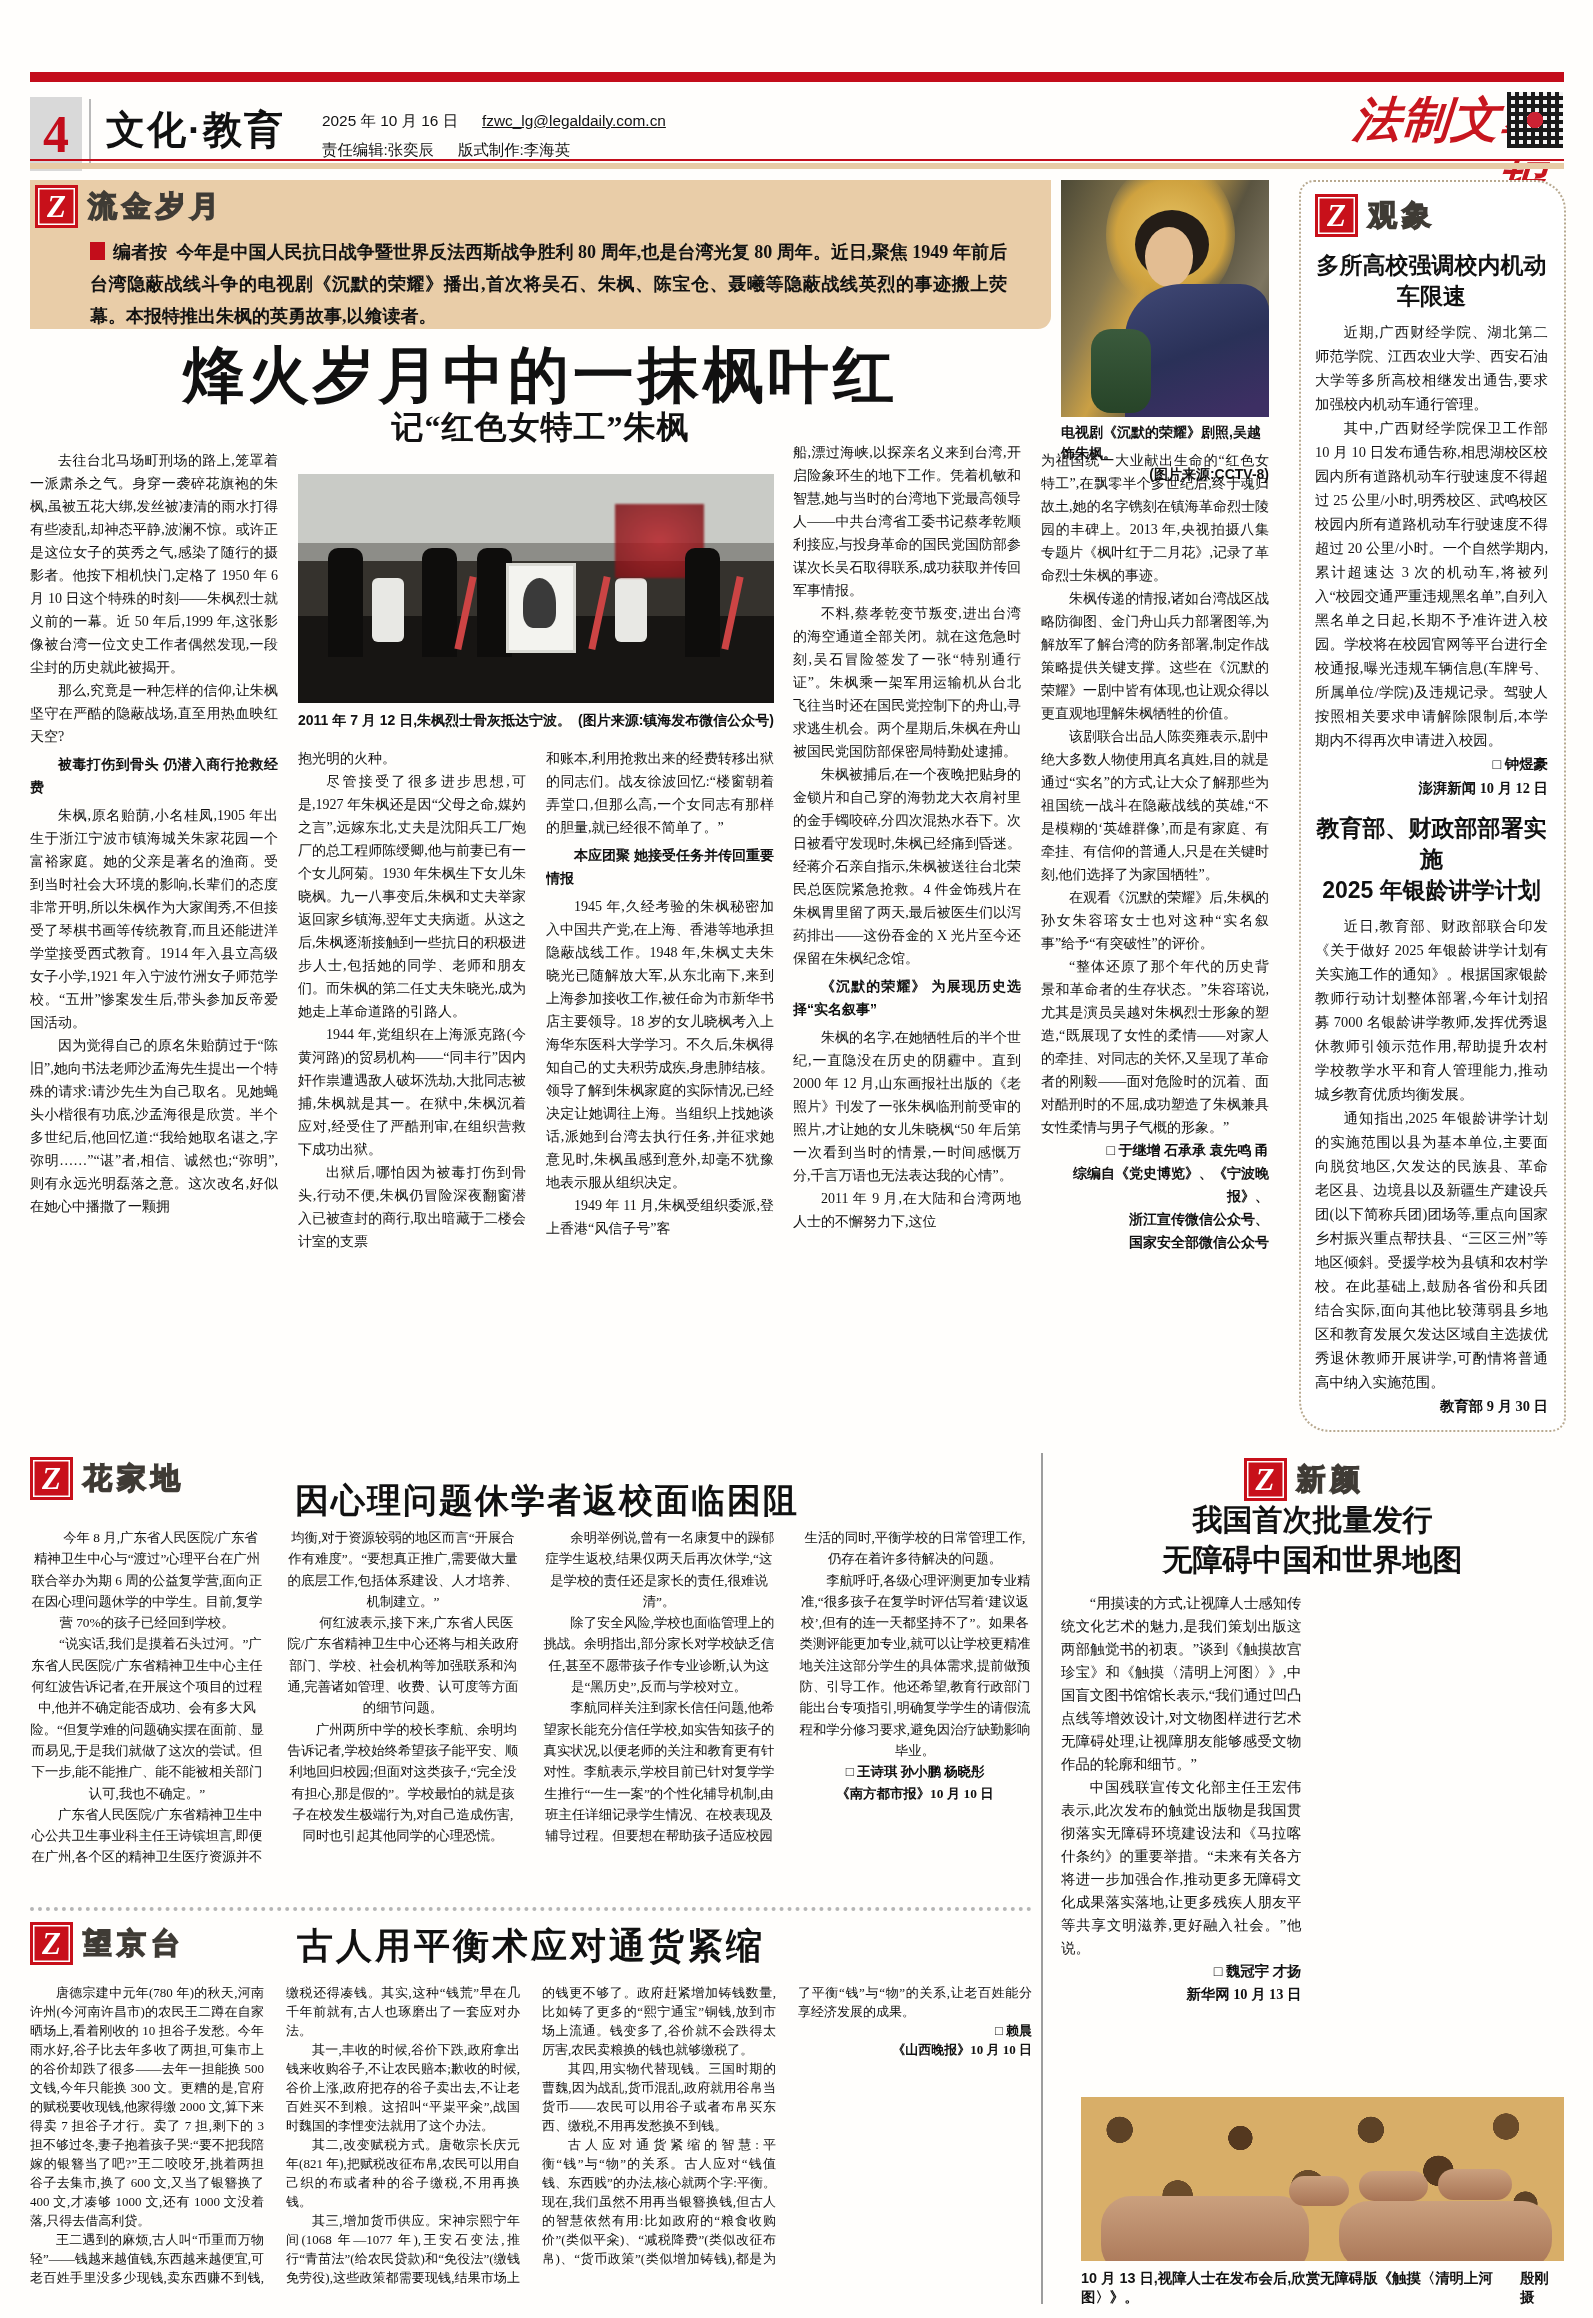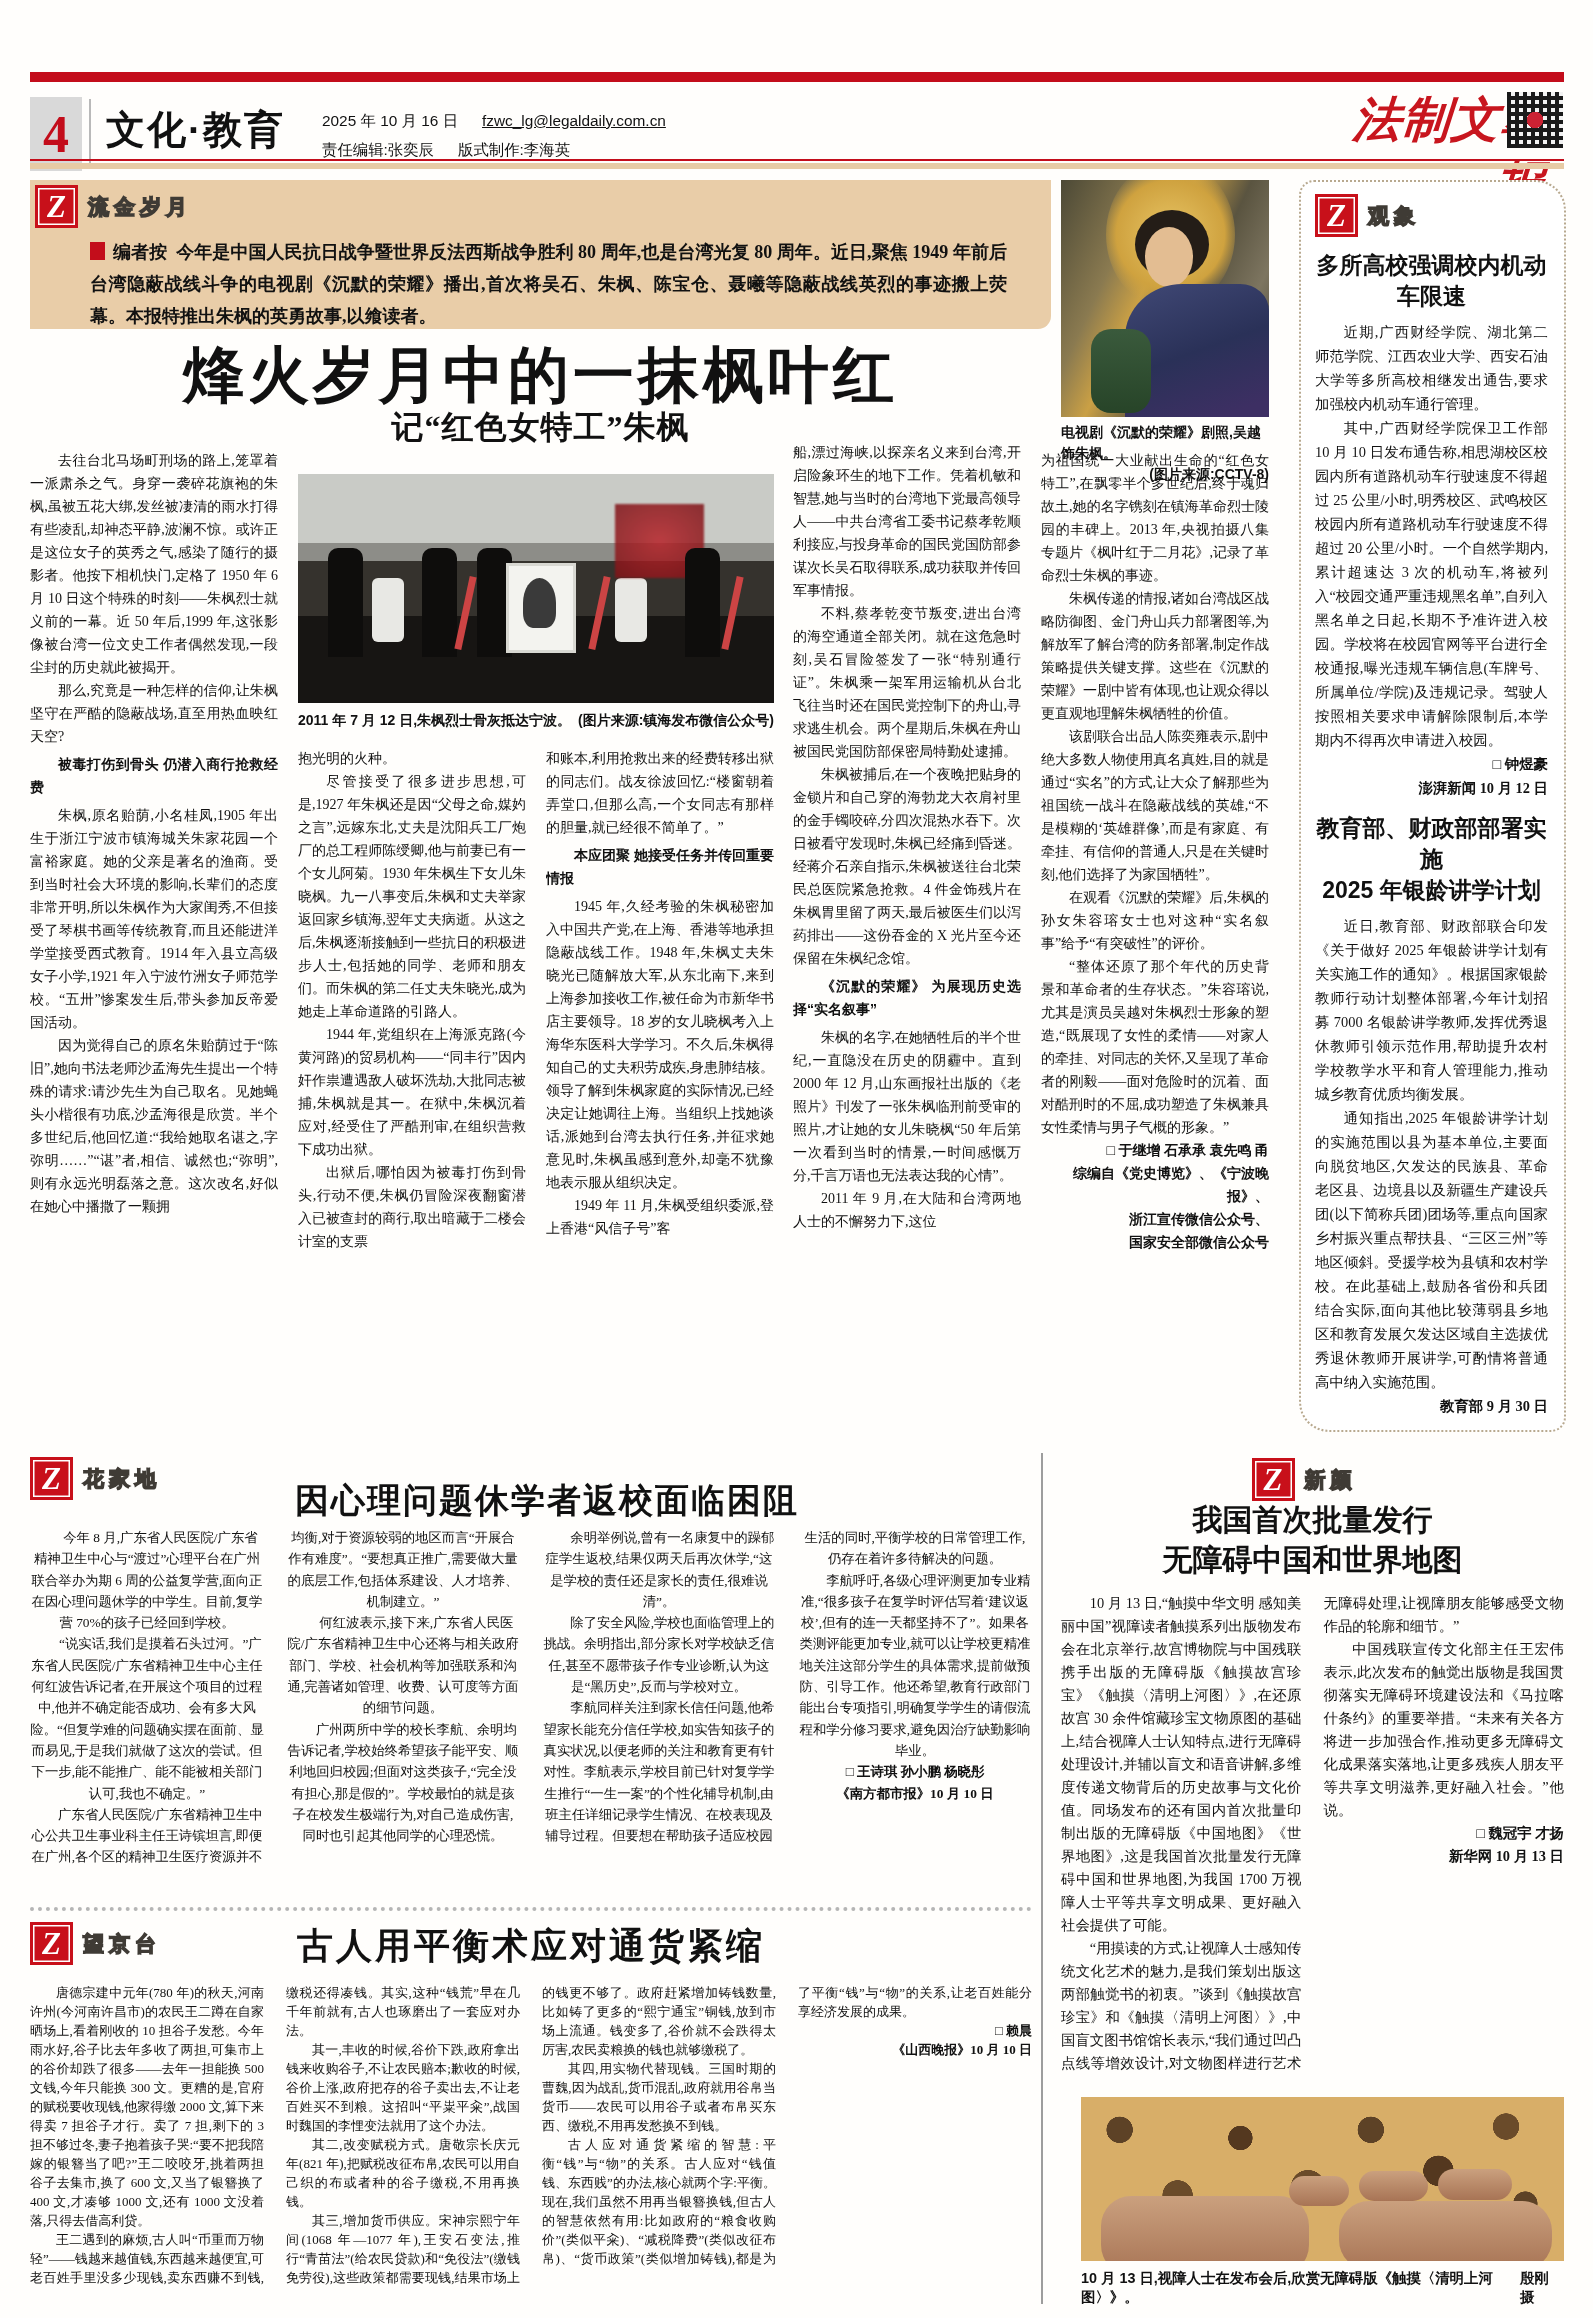--- a/index.html
+++ b/index.html
@@ -23,21 +23,21 @@
         radial-gradient(circle at 50% 50%, #c23 0 8px, transparent 8.4px),
         repeating-linear-gradient(0deg,#1a1a1a 0 4px,transparent 4px 8px),
         repeating-linear-gradient(90deg,#1a1a1a 0 4px,#f2f2f2 4px 8px);}
   .rule-red-bot{left:30px;top:159px;width:1534px;height:2px;background:#c30d1b;}
   .rule-tan-bot{left:30px;top:163px;width:1534px;height:6px;background:#e7cba5;}
 
   
   .marker{display:flex;align-items:center;gap:10px;}
   .zlogo{width:43px;height:43px;background:#c8101a;color:#fff;display:flex;align-items:center;justify-content:center;
          font:italic 900 31px "Liberation Serif",serif;box-shadow:inset 0 0 0 3px #c8101a, inset 0 0 0 4.5px #ffffff;}
-  .marker-label{font-size:21px;font-weight:900;letter-spacing:5px;color:#fff;
+  .marker-label{font-size:29px;font-weight:900;letter-spacing:5px;color:#fff;
         font-family:"Liberation Sans","DejaVu Sans",sans-serif;
         -webkit-text-stroke:1.5px #3f3b35;text-stroke:1.5px #3f3b35;text-shadow:0 0 0.5px #3f3b35;}
 
   
   .editor-band{left:30px;top:180px;width:1021px;height:149px;background:#e9cda8;border-radius:0 0 13px 0;}
   .editor-band .marker{position:absolute;left:5px;top:5px;}
   .editor-text{position:absolute;left:60px;top:56px;width:917px;font-size:18px;line-height:32px;font-weight:bold;text-align:justify;}
   .note-sq{display:inline-block;width:15px;height:18px;background:#c30d1b;margin-right:8px;vertical-align:-2px;}
   .note-label{font-weight:900;margin-right:9px;font-family:"Liberation Sans","DejaVu Sans",sans-serif;}
 
@@ -310,21 +310,20 @@
     <div class="marker">
       <span class="zlogo">Z</span>
       <span class="marker-label">新颜</span>
     </div>
   </div>
   <h2 class="abs xy-headline" style="margin:0;">
     <div>我国首次批量发行</div>
     <div>无障碍中国和世界地图</div>
   </h2>
   <div class="abs xy-body">
-      <p class="t-p">10 月 13 日,“触摸中华文明 感知美丽中国”视障读者触摸系列出版物发布会在北京举行,故宫博物院与中国残联携手出版的无障碍版《触摸故宫珍宝》《触摸〈清明上河图〉》,在还原故宫 30 余件馆藏珍宝文物原图的基础上,结合视障人士认知特点,进行无障碍处理设计,并辅以盲文和语音讲解,多维度传递文物背后的历史故事与文化价值。同场发布的还有国内首次批量印制出版的无障碍版《中国地图》《世界地图》,这是我国首次批量发行无障碍中国和世界地图,为我国 1700 万视障人士平等共享文明成果、更好融入社会提供了可能。</p>
       <p class="t-p">“用摸读的方式,让视障人士感知传统文化艺术的魅力,是我们策划出版这两部触觉书的初衷。”谈到《触摸故宫珍宝》和《触摸〈清明上河图〉》,中国盲文图书馆馆长表示,“我们通过凹凸点线等增效设计,对文物图样进行艺术无障碍处理,让视障朋友能够感受文物作品的轮廓和细节。”</p>
       <p class="t-p">中国残联宣传文化部主任王宏伟表示,此次发布的触觉出版物是我国贯彻落实无障碍环境建设法和《马拉喀什条约》的重要举措。“未来有关各方将进一步加强合作,推动更多无障碍文化成果落实落地,让更多残疾人朋友平等共享文明滋养,更好融入社会。”他说。</p>
       <p class="t-by">□ 魏冠宇 才扬</p>
       <p class="t-by">新华网 10 月 13 日</p>
     </div>
 
   <div class="abs touch-photo">
     <div class="hand" style="left:20px;top:99px;width:208px;height:79px;"></div>
     <div class="hand" style="left:208px;top:79px;width:60px;height:30px;border-radius:20px;"></div>
     <div class="hand" style="left:278px;top:74px;width:69px;height:30px;border-radius:20px;"></div>

